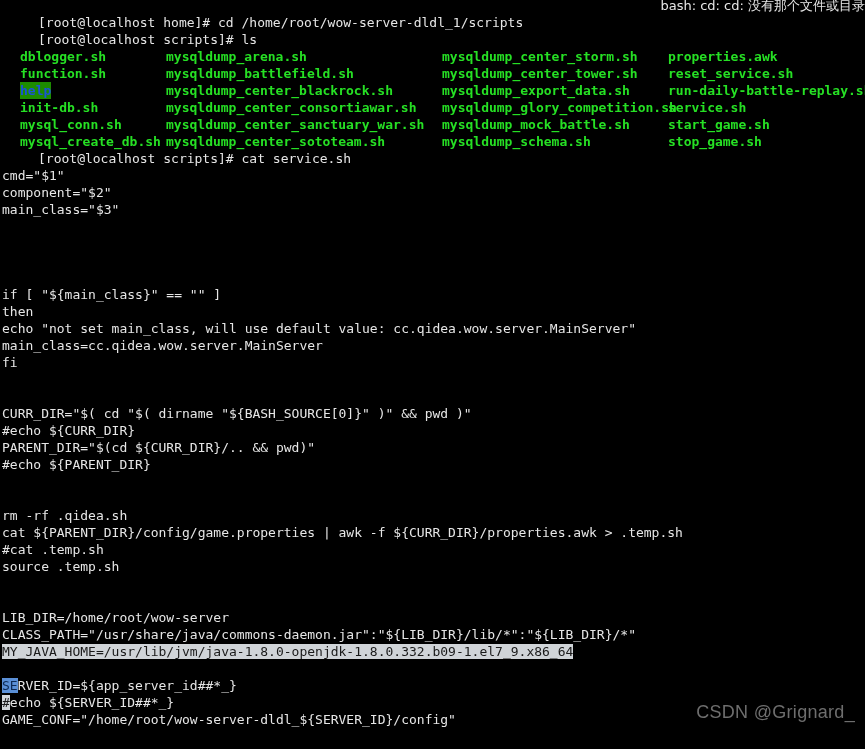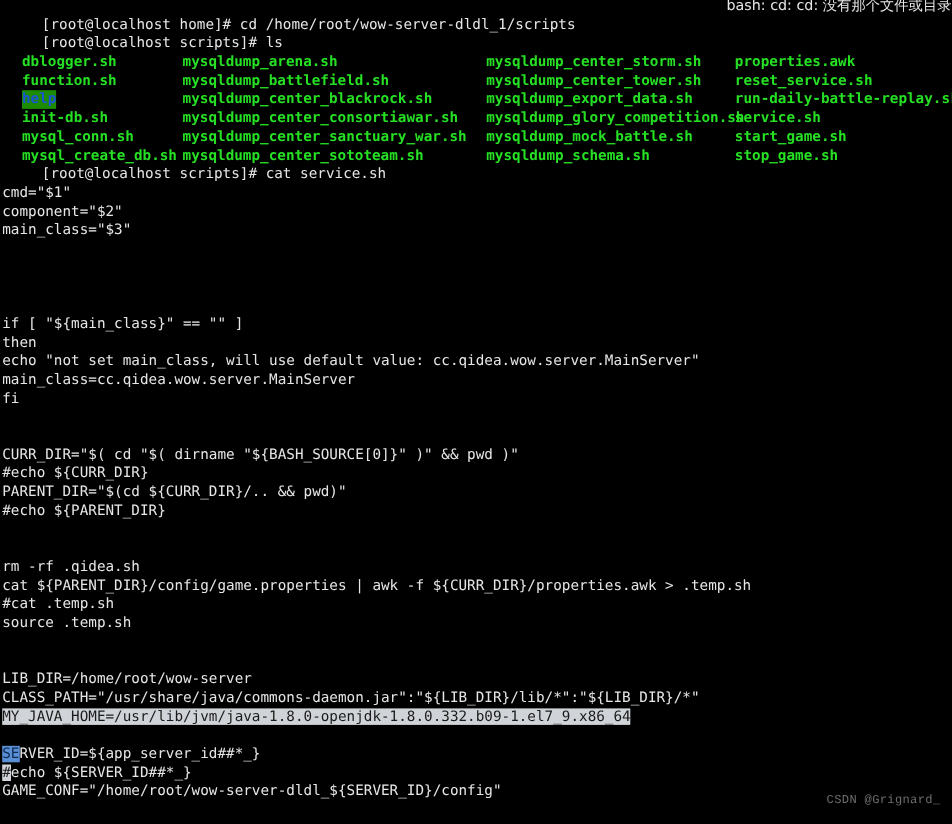--- a/index.html
+++ b/index.html
@@ -73,24 +73,24 @@
     top: 0;
     white-space: pre;
   }
   .c1 { left: 20px; }
   .c2 { left: 166px; }
   .c3 { left: 425px; margin-left: 17px; }
   .c4 { left: 668px; }
   .watermark {
     position: absolute;
     right: 10px;
-    bottom: 12px;
+    bottom: 28px;
     color: #6e6e6e;
-    font-family: Liberation Mono, monospace;
-    font-size: 11px;
+    font-family: Liberation Sans, sans-serif;
+    font-size: 18px;
     letter-spacing: 0.3px;
   }
 </style>
 </head>
 <body>
 
 <div id="terminal">
   <div class="screen">
 
     <div class="row clipped-top"><span class="inner cjk">bash: cd: cd: 没有那个文件或目录</span></div>

